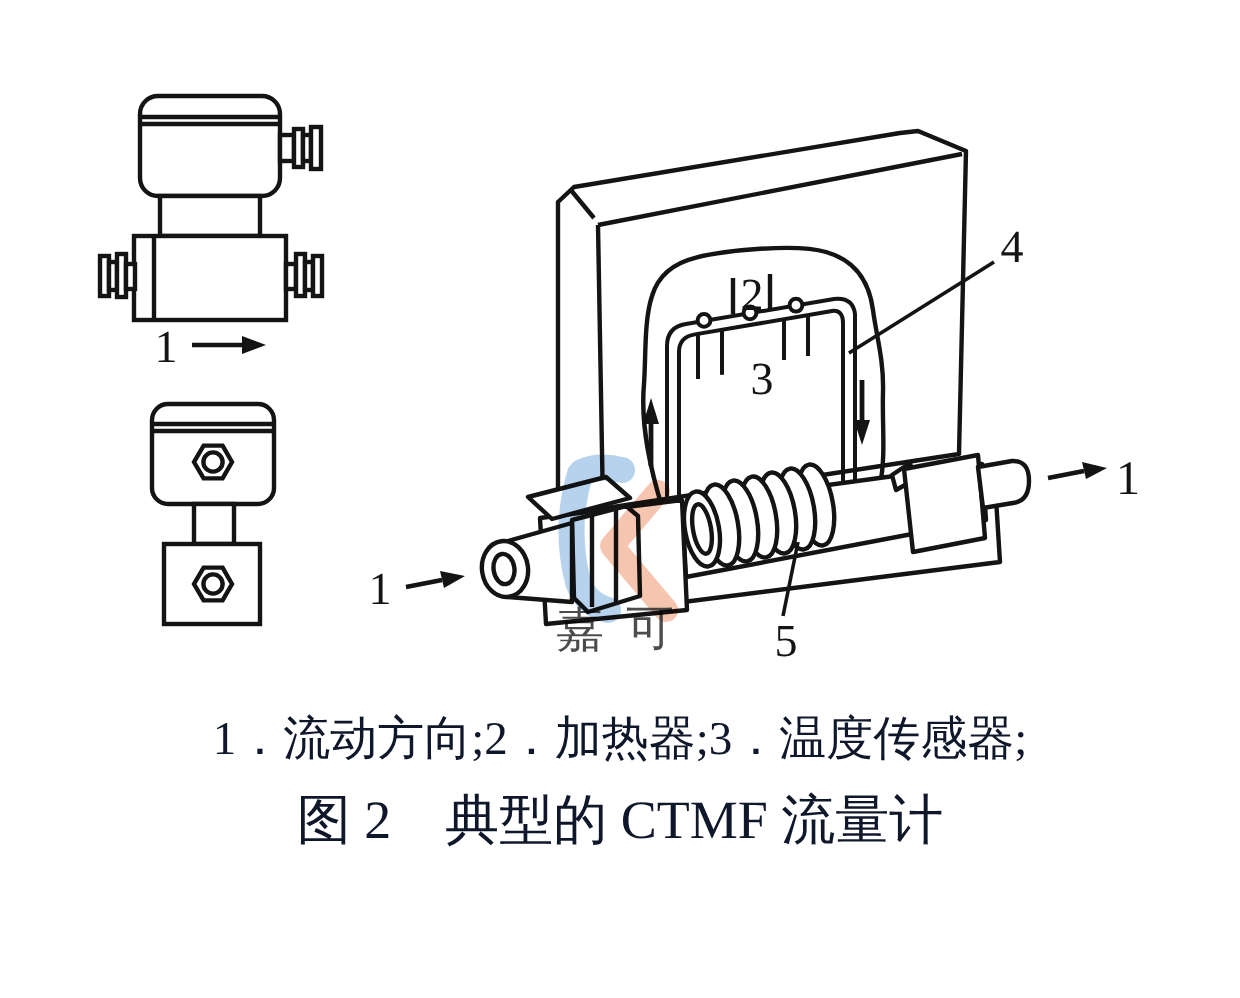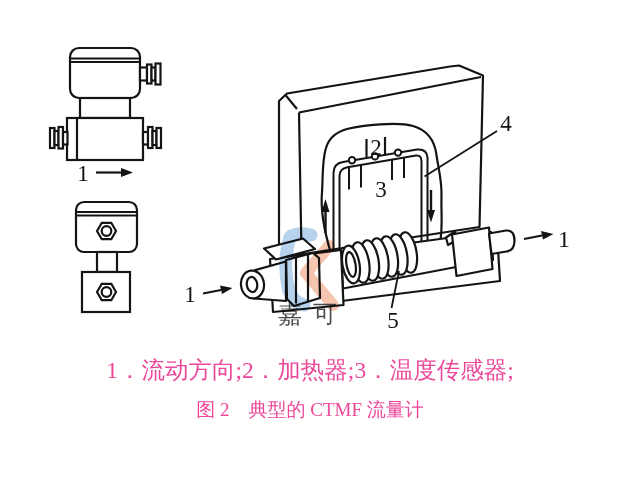--- a/index.html
+++ b/index.html
@@ -1,22 +1,22 @@
 <!DOCTYPE html>
 <html><head>
 <meta charset="utf-8">
 <style>
   html,body{margin:0;padding:0;}
   body{background:#ffffff;font-family:"Liberation Serif","DejaVu Serif",serif;}
   .figure{position:relative;width:620px;height:499px;background:#fff;overflow:hidden;}
   .diagram-svg{position:absolute;left:0;top:0;}
-  .captions{position:absolute;left:0;top:353px;width:620px;text-align:center;color:#ec4899;}
+  .captions{position:absolute;left:0;top:353px;width:620px;text-align:center;color:#0f172a;}
   .cap-line1{font-size:23.5px;height:35px;line-height:35px;white-space:nowrap;}
   .cap-line2{font-size:23.5px;height:37px;line-height:37px;white-space:nowrap;}
-  .cap-line3{font-size:19px;height:44px;line-height:44px;white-space:nowrap;}
+  .cap-line3{font-size:27px;height:44px;line-height:44px;white-space:nowrap;}
   text{font-family:"Liberation Serif","DejaVu Serif",serif;fill:#141414;}
 </style>
 </head>
 <body>
 
 <div class="figure">
 
 <svg class="diagram-svg" width="620" height="356" viewBox="0 0 620 356">
 
   <g fill="#ffffff" stroke="#141414" stroke-width="2.2">

